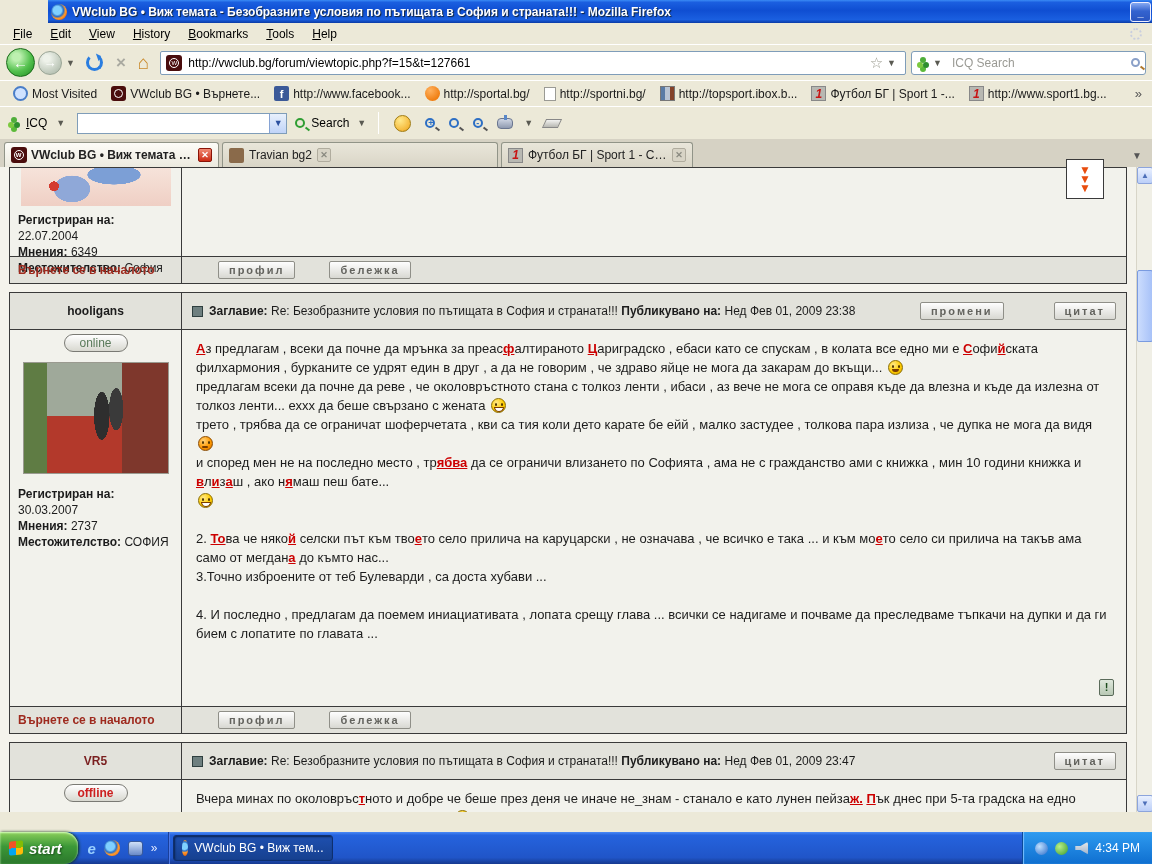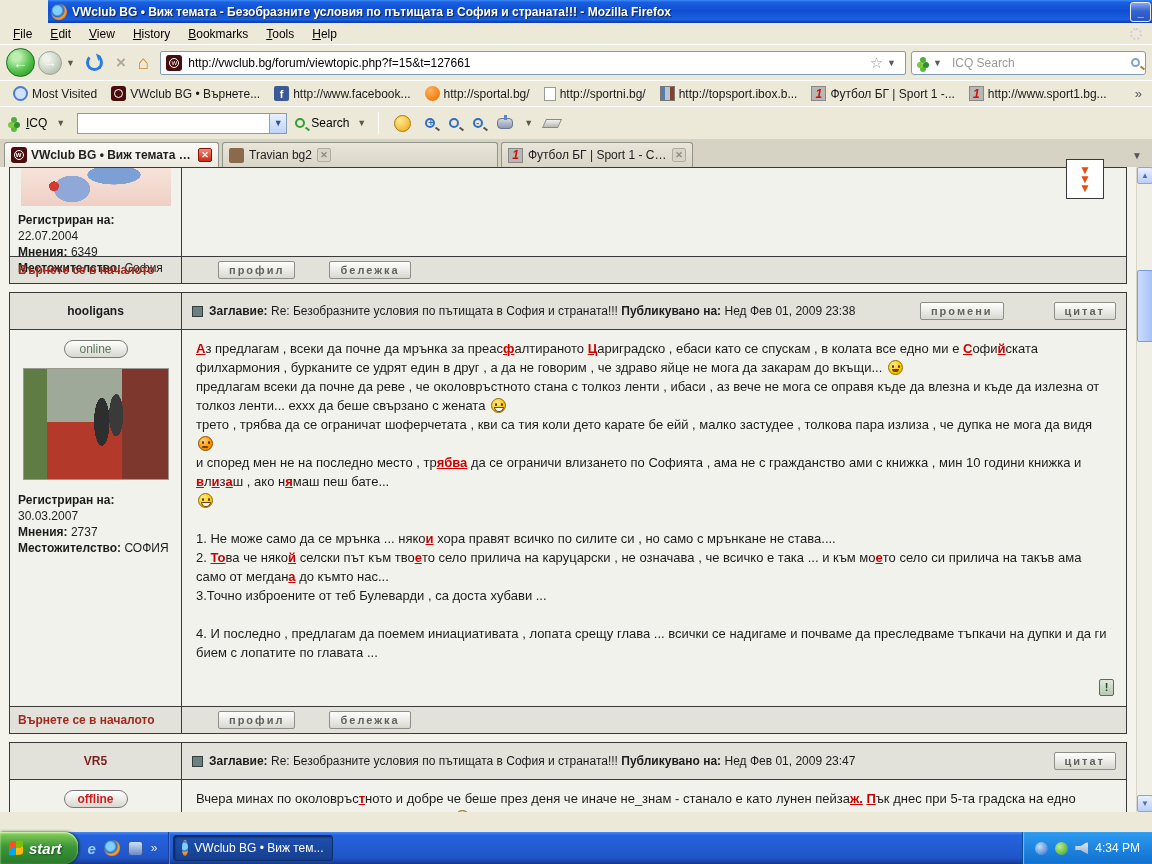--- a/index.html
+++ b/index.html
@@ -123,21 +123,21 @@
   .author.red { color:#7a1f1f; }
   .headline { display:flex; align-items:center; gap:6px; padding:0 10px; font-size:12px; }
   .post-ic { width:11px; height:11px; background:#6E7F7F; border:1px solid #2F3F3F; flex:0 0 auto; }
   .hbtns { margin-left:auto; display:flex; gap:26px; }
   .forum-btn { font-size:11px; font-weight:bold; letter-spacing:2px; color:#63635e;
     background:linear-gradient(#fefefe,#d8d8d2); border:1px solid #8f8f88; padding:2px 10px; border-radius:2px; white-space:nowrap;margin-left:24px; }
   .backtop { color:#9e2a1e; font-weight:bold; font-size:12px; padding-left:8px; display:flex; align-items:center; height:100%; }
   .foot-btns { display:flex; align-items:center; gap:10px; padding-left:12px; }
   .userinfo { font-size:12px; line-height:16px; padding:6px 4px 4px 8px; }
   .userinfo b { font-weight:bold; }
-  .pill { display:block; width:64px; margin:10px auto 4px auto; text-align:center; font-size:12px;
+  .pill { display:block; width:64px; margin:4px auto 4px auto; text-align:center; font-size:12px;
     border:1px solid #7a7a74; border-radius:9px; background:linear-gradient(#fff,#d8d8d0); padding:1px 12px; }
   .pill.on { color:#5a7a5a; }
   .pill.off { color:#cc2020; font-weight:bold; }
   .avatar1 { width:150px; height:38px; margin:0 auto;
     background:
       radial-gradient(circle 7px at 22% 48%, #D43B30 0 70%, transparent 71%),
       radial-gradient(ellipse 44px 16px at 62% 18%, #7C9FD6 0 60%, transparent 61%),
       radial-gradient(ellipse 30px 22px at 34% 55%, #8FA8D8 0 60%, transparent 61%),
       linear-gradient(#F6E3DA,#EFCFC4); }
   .avatar2 { width:146px; height:112px; margin:10px auto 6px auto; border:1px solid #9a9a90;
@@ -412,21 +412,20 @@
         </div>
       </div>
       <div class="postbody">
         <div>
             <div class="para"><span class="redletter">А</span>з предлагам , всеки да почне да мрънка за преас<span class="redletter">ф</span>алтираното <span class="redletter">Ц</span>ариградско , ебаси като се спускам , в колата все едно ми е <span class="redletter">С</span>офи<span class="redletter">й</span>ската филхармония , бурканите се удрят един в друг , а да не говорим , че здраво яйце не мога да закарам до вкъщи... <span class="smiley sm-razz"></span></div>
             <div class="para">предлагам всеки да почне да реве , че околовръстното стана с толкоз ленти , ибаси , аз вече не мога се оправя къде да влезна и къде да излезна от толкоз ленти... еххх да беше свързано с жената <span class="smiley sm-grin"></span></div>
             <div class="para">трето , трябва да се ограничат шоферчетата , кви са тия коли дето карате бе ейй , малко застудее , толкова пара излиза , че дупка не мога да видя <span class="smiley sm-mad"></span></div>
             <div class="para">и според мен не на последно место , тр<span class="redletter">ябва</span> да се ограничи влизането по Софията , ама не с гражданство ами с книжка , мин 10 години книжка и <span class="redletter">в</span>л<span class="redletter">и</span>з<span class="redletter">а</span>ш , ако н<span class="redletter">я</span>маш пеш бате...</div>
             <div class="para"><span class="smiley sm-grin"></span></div>
             <div class="para">&nbsp;</div>
-            <div class="para">1. Не може само да се мрънка ... няко<span class="redletter">и</span> хора правят всичко по силите си , но само с мрънкане не става....</div>
             <div class="para">2. <span class="redletter">То</span>ва че няко<span class="redletter">й</span> селски път към тво<span class="redletter">е</span>то село прилича на каруцарски , не означава , че всичко е така ... и към мо<span class="redletter">е</span>то село си прилича на такъв ама само от мегдан<span class="redletter">а</span> до къмто нас...</div>
             <div class="para">3.Точно изброените от теб Булеварди , са доста хубави ...</div>
             <div class="para">&nbsp;</div>
             <div class="para">4. И последно , предлагам да поемем иниациативата , лопата срещу глава ... всички се надигаме и почваме да преследваме тъпкачи на дупки и да ги бием с лопатите по главата ...</div>
           </div>
         <span class="report-btn">!</span>
       </div>
     </div>
     <div class="frow ffoot">
       <div class="fcell-l">

